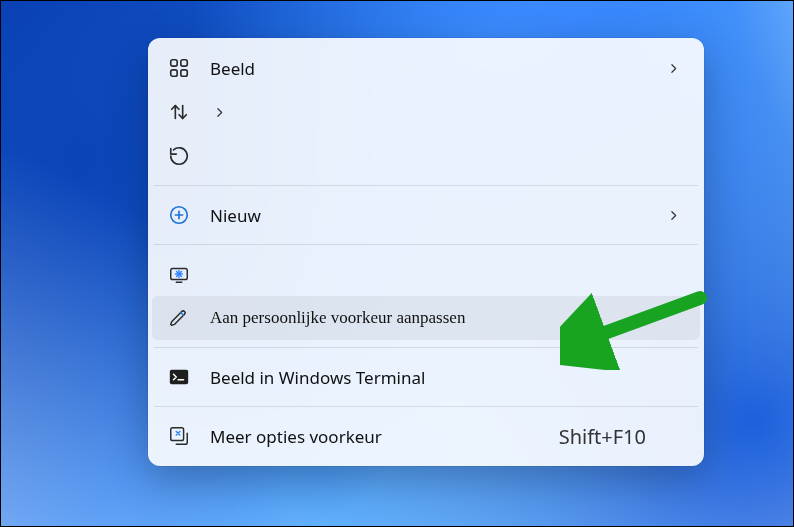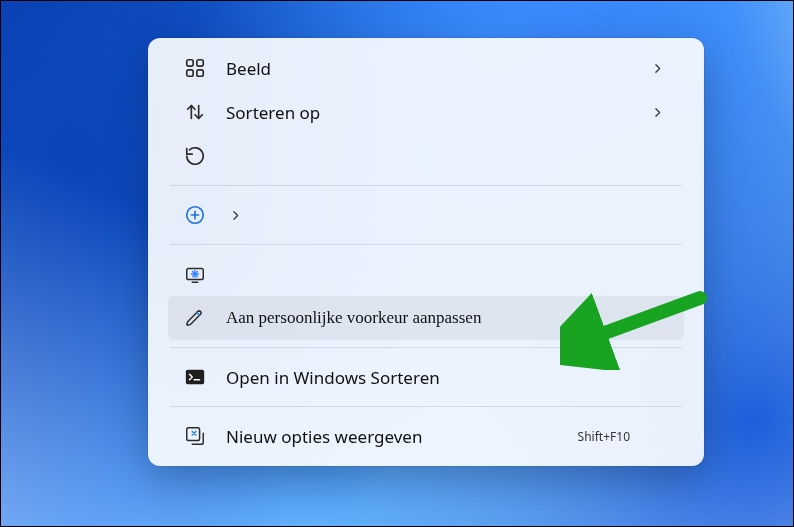--- a/index.html
+++ b/index.html
@@ -32,21 +32,21 @@
     position: absolute;
     left: 148px;
     top: 38px;
     width: 556px;
     border-radius: 12px;
     background: rgba(250,252,255,0.92);
     backdrop-filter: blur(10px);
     box-shadow:
       0 0 0 1px rgba(0,0,0,0.06),
       0 14px 40px rgba(0,0,0,0.25);
-    padding: 8px 20px;
+    padding: 8px 4px;
     box-sizing: border-box;
   }
 
   .menu-item {
     display: flex;
     align-items: center;
     height: 44px;
     padding: 0 20px 0 14px;
     border-radius: 6px;
     font-size: 17px;
@@ -65,21 +65,21 @@
     display: flex;
     align-items: center;
     justify-content: center;
   }
   .menu-item .label {
     flex: 1 1 auto;
     white-space: nowrap;
   }
   .menu-item .shortcut {
     color: #333;
-    font-size: 12px;
+    font-size: 20px;
   }
   .menu-item .chevron {
     width: 16px;
     flex: 0 0 16px;
     display: flex;
     align-items: center;
     justify-content: flex-end;
   }
 
   .sep {
@@ -122,21 +122,20 @@
     </div>
     <div class="menu-item">
       <span class="icon">
         <svg width="22" height="22" viewBox="0 0 24 24" fill="none" stroke="#2b2b2b" stroke-width="1.8" stroke-linecap="round" stroke-linejoin="round">
         <path d="M8 19V5"></path>
           <path d="M4 9l4-4 4 4"></path>
         <path d="M16 5v14"></path>
           <path d="M12 15l4 4 4-4"></path>
       </svg>
       </span>
-      <span class="label">Sorteren op</span>
       <span class="chevron">
         <svg width="13" height="13" viewBox="0 0 24 24" fill="none" stroke="#333" stroke-width="2.2" stroke-linecap="round" stroke-linejoin="round">
         <path d="M9 5l7 7-7 7"></path>
       </svg>
       </span>
     </div>
     <div class="menu-item">
       <span class="icon">
         <svg width="22" height="22" viewBox="0 0 24 24" fill="none" stroke="#2b2b2b" stroke-width="1.8" stroke-linecap="round" stroke-linejoin="round">
         <path d="M3 12a9 9 0 1 0 3-6.7"></path>
@@ -146,20 +145,21 @@
       <span class="chevron"></span>
     </div>
     <div class="sep"></div>
     <div class="menu-item">
       <span class="icon">
         <svg width="22" height="22" viewBox="0 0 24 24" fill="none" stroke="#1f73d4" stroke-width="1.8" stroke-linecap="round">
         <circle cx="12" cy="12" r="9"></circle>
         <path d="M12 8v8M8 12h8"></path>
       </svg>
       </span>
+      <span class="label">Nieuw</span>
       <span class="chevron">
         <svg width="13" height="13" viewBox="0 0 24 24" fill="none" stroke="#333" stroke-width="2.2" stroke-linecap="round" stroke-linejoin="round">
         <path d="M9 5l7 7-7 7"></path>
       </svg>
       </span>
     </div>
     <div class="sep"></div>
     <div class="menu-item">
       <span class="icon">
         <svg width="22" height="22" viewBox="0 0 24 24" fill="none" stroke="#2b2b2b" stroke-width="1.6" stroke-linecap="round" stroke-linejoin="round">
@@ -183,33 +183,33 @@
     </div>
     <div class="sep"></div>
     <div class="menu-item">
       <span class="icon">
         <svg width="22" height="22" viewBox="0 0 24 24">
         <rect x="2" y="4" width="20" height="16" rx="2" fill="#1e1e1e"></rect>
         <path d="M6 9l3 3-3 3" fill="none" stroke="#fff" stroke-width="1.6" stroke-linecap="round" stroke-linejoin="round"></path>
         <path d="M11 15h6" fill="none" stroke="#fff" stroke-width="1.6" stroke-linecap="round"></path>
       </svg>
       </span>
-      <span class="label">Open in Windows Sorteren</span>
+      <span class="label">Beeld in Windows Terminal</span>
       <span class="chevron"></span>
     </div>
     <div class="sep"></div>
     <div class="menu-item">
       <span class="icon">
         <svg width="22" height="22" viewBox="0 0 24 24" fill="none" stroke="#2b2b2b" stroke-width="1.6" stroke-linecap="round" stroke-linejoin="round">
         <rect x="3" y="3" width="14" height="14" rx="2"></rect>
         <path d="M9 21h10a2 2 0 0 0 2-2V9"></path>
         <path d="M9 7l4 4M13 7l-4 4" stroke="#2e80ff"></path>
       </svg>
       </span>
-      <span class="label">Nieuw opties weergeven</span>
+      <span class="label">Meer opties voorkeur</span>
       <span class="shortcut">Shift+F10</span>
       <span class="chevron"></span>
     </div>
   </div>
 
 <div class="arrow-wrap">
   <svg width="170" height="80" viewBox="0 0 170 80">
     <defs>
       <marker id="head" orient="auto" markerWidth="6" markerHeight="6" refX="2" refY="3">
         <path d="M0,0 L6,3 L0,6 Z" fill="#18a321"></path>

